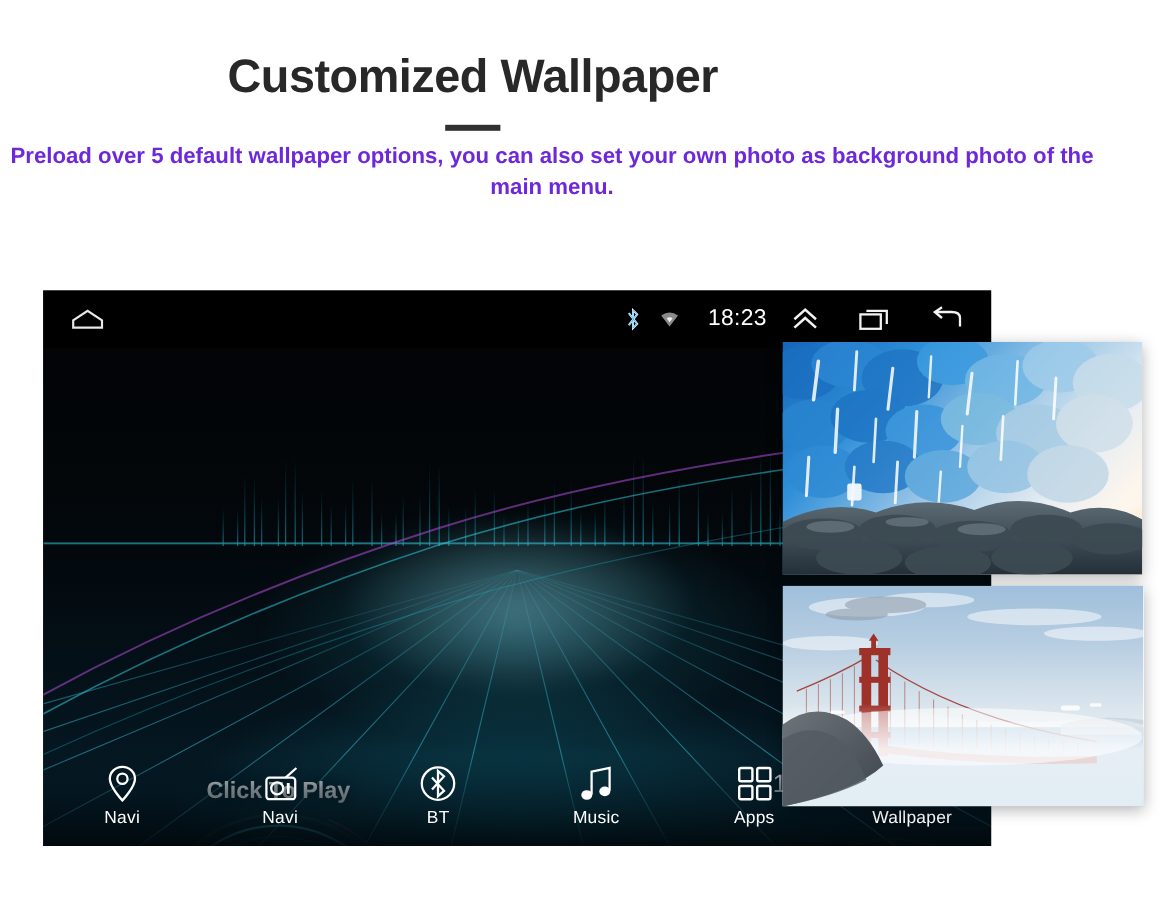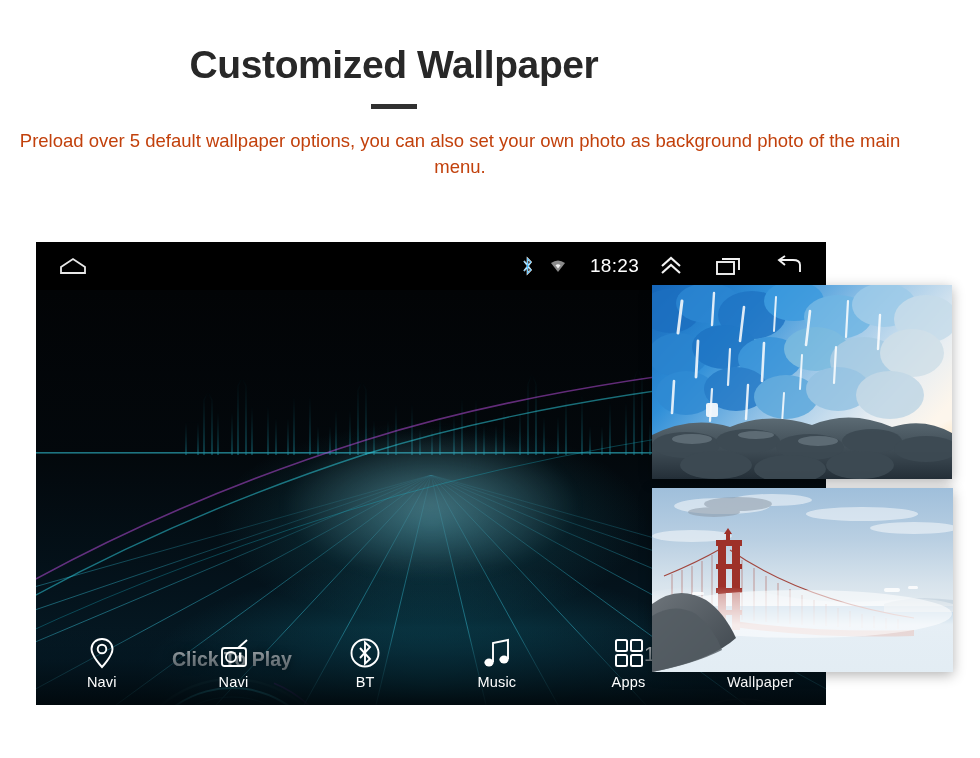--- a/index.html
+++ b/index.html
@@ -15,22 +15,22 @@
   .header { width: 788px; padding-top: 44px; text-align: center; }
   .title {
     font-size: 39px; font-weight: bold; color: #282828;
     letter-spacing: -0.4px; line-height: 1.1;
   }
   .title-rule {
     width: 46px; height: 5px; background: #303030;
     margin: 17px auto 0 auto;
   }
   .subtitle {
-    margin: 19px auto 0 auto; width: 920px;
-    font-size: 18.5px; color: #c2410c; line-height: 1.42; font-weight: 400;
+    margin: 8px auto 0 auto; width: 920px;
+    font-size: 18.5px; color: #6d28d9; line-height: 1.42; font-weight: 700;
   }
 
   
   .device {
     position: absolute; left: 36px; top: 242px;
     width: 790px; height: 463px;
     background: #000; overflow: hidden;
   }
   
   .statusbar {

